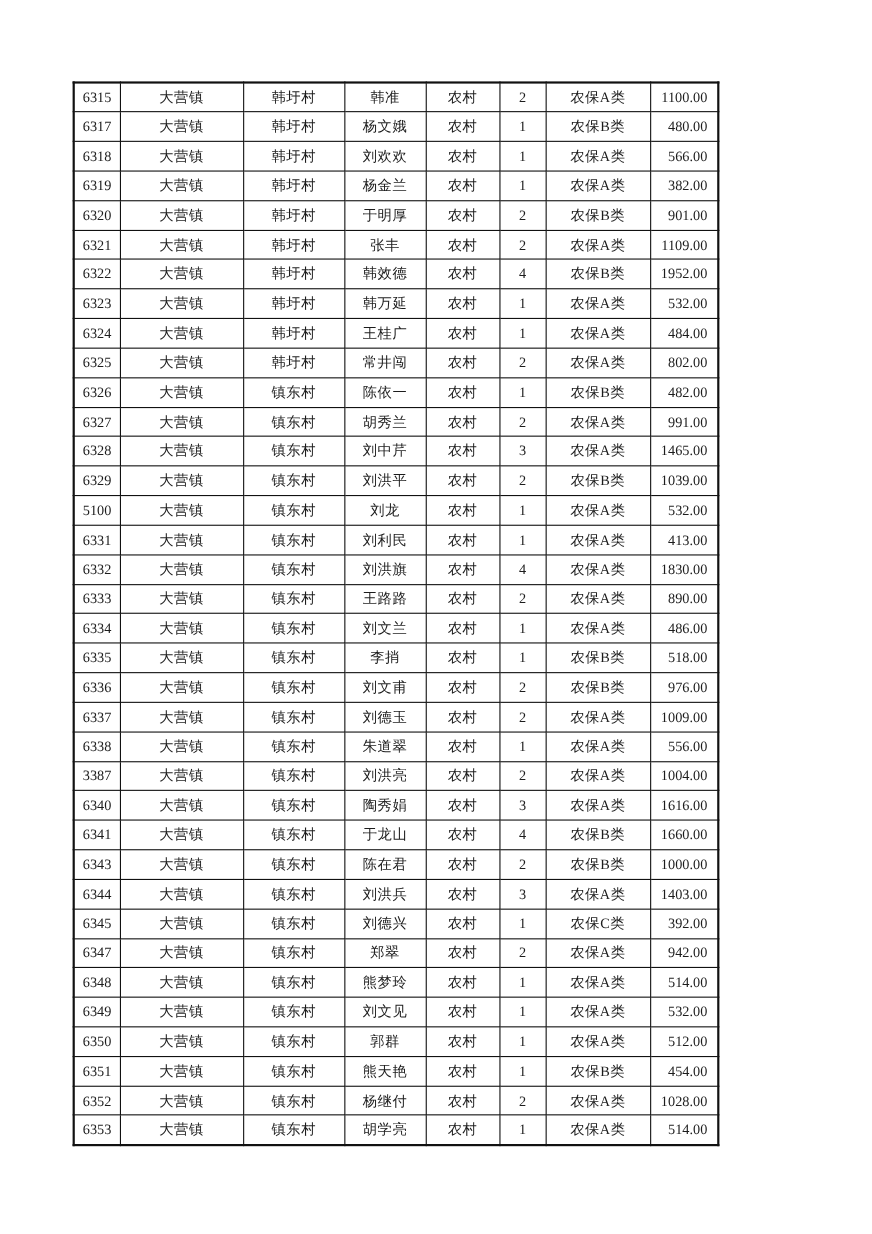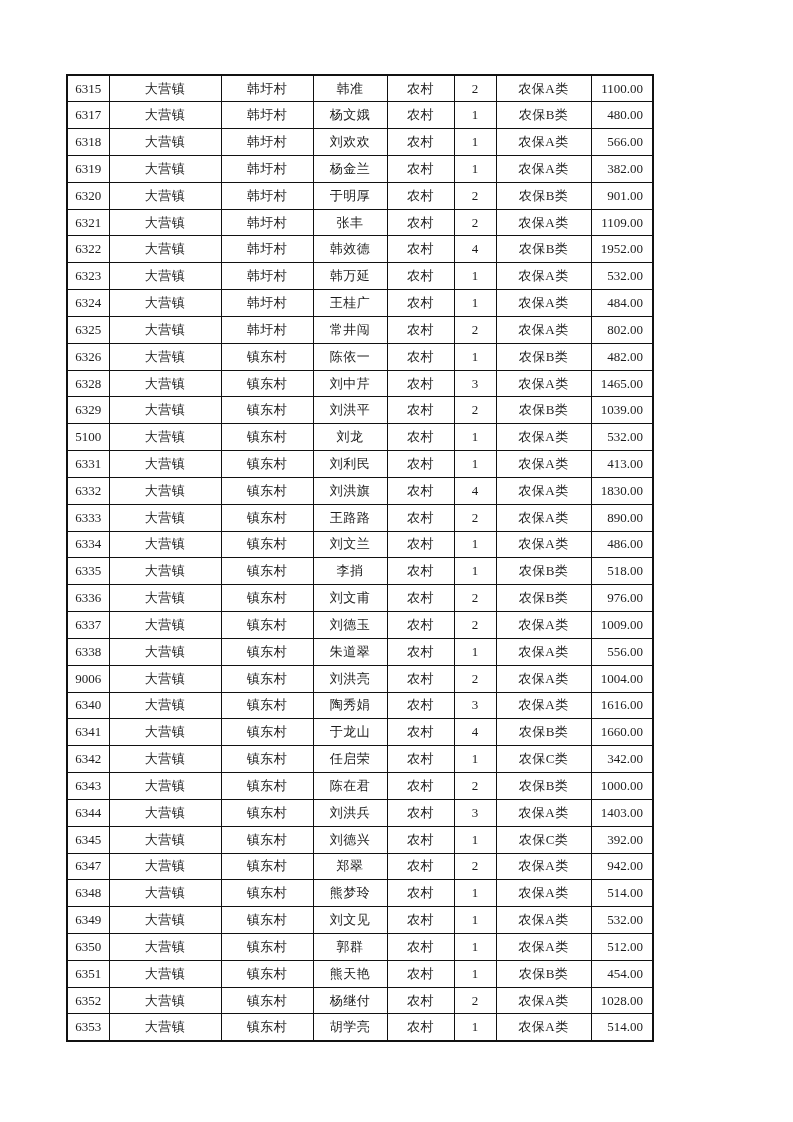--- a/index.html
+++ b/index.html
@@ -176,20 +176,30 @@
     <td class="serial">6326</td>
     <td class="town">大营镇</td>
     <td class="village">镇东村</td>
     <td class="person-name">陈依一</td>
     <td class="residence">农村</td>
     <td class="count">1</td>
     <td class="category">农保B类</td>
     <td class="amount">482.00</td>
   </tr>
         <tr>
+    <td class="serial">6327</td>
+    <td class="town">大营镇</td>
+    <td class="village">镇东村</td>
+    <td class="person-name">胡秀兰</td>
+    <td class="residence">农村</td>
+    <td class="count">2</td>
+    <td class="category">农保A类</td>
+    <td class="amount">991.00</td>
+  </tr>
+        <tr>
     <td class="serial">6328</td>
     <td class="town">大营镇</td>
     <td class="village">镇东村</td>
     <td class="person-name">刘中芹</td>
     <td class="residence">农村</td>
     <td class="count">3</td>
     <td class="category">农保A类</td>
     <td class="amount">1465.00</td>
   </tr>
         <tr>
@@ -286,21 +296,21 @@
     <td class="serial">6338</td>
     <td class="town">大营镇</td>
     <td class="village">镇东村</td>
     <td class="person-name">朱道翠</td>
     <td class="residence">农村</td>
     <td class="count">1</td>
     <td class="category">农保A类</td>
     <td class="amount">556.00</td>
   </tr>
         <tr>
-    <td class="serial">9006</td>
+    <td class="serial">3387</td>
     <td class="town">大营镇</td>
     <td class="village">镇东村</td>
     <td class="person-name">刘洪亮</td>
     <td class="residence">农村</td>
     <td class="count">2</td>
     <td class="category">农保A类</td>
     <td class="amount">1004.00</td>
   </tr>
         <tr>
     <td class="serial">6340</td>
@@ -314,30 +324,20 @@
   </tr>
         <tr>
     <td class="serial">6341</td>
     <td class="town">大营镇</td>
     <td class="village">镇东村</td>
     <td class="person-name">于龙山</td>
     <td class="residence">农村</td>
     <td class="count">4</td>
     <td class="category">农保B类</td>
     <td class="amount">1660.00</td>
-  </tr>
-        <tr>
-    <td class="serial">6342</td>
-    <td class="town">大营镇</td>
-    <td class="village">镇东村</td>
-    <td class="person-name">任启荣</td>
-    <td class="residence">农村</td>
-    <td class="count">1</td>
-    <td class="category">农保C类</td>
-    <td class="amount">342.00</td>
   </tr>
         <tr>
     <td class="serial">6343</td>
     <td class="town">大营镇</td>
     <td class="village">镇东村</td>
     <td class="person-name">陈在君</td>
     <td class="residence">农村</td>
     <td class="count">2</td>
     <td class="category">农保B类</td>
     <td class="amount">1000.00</td>

